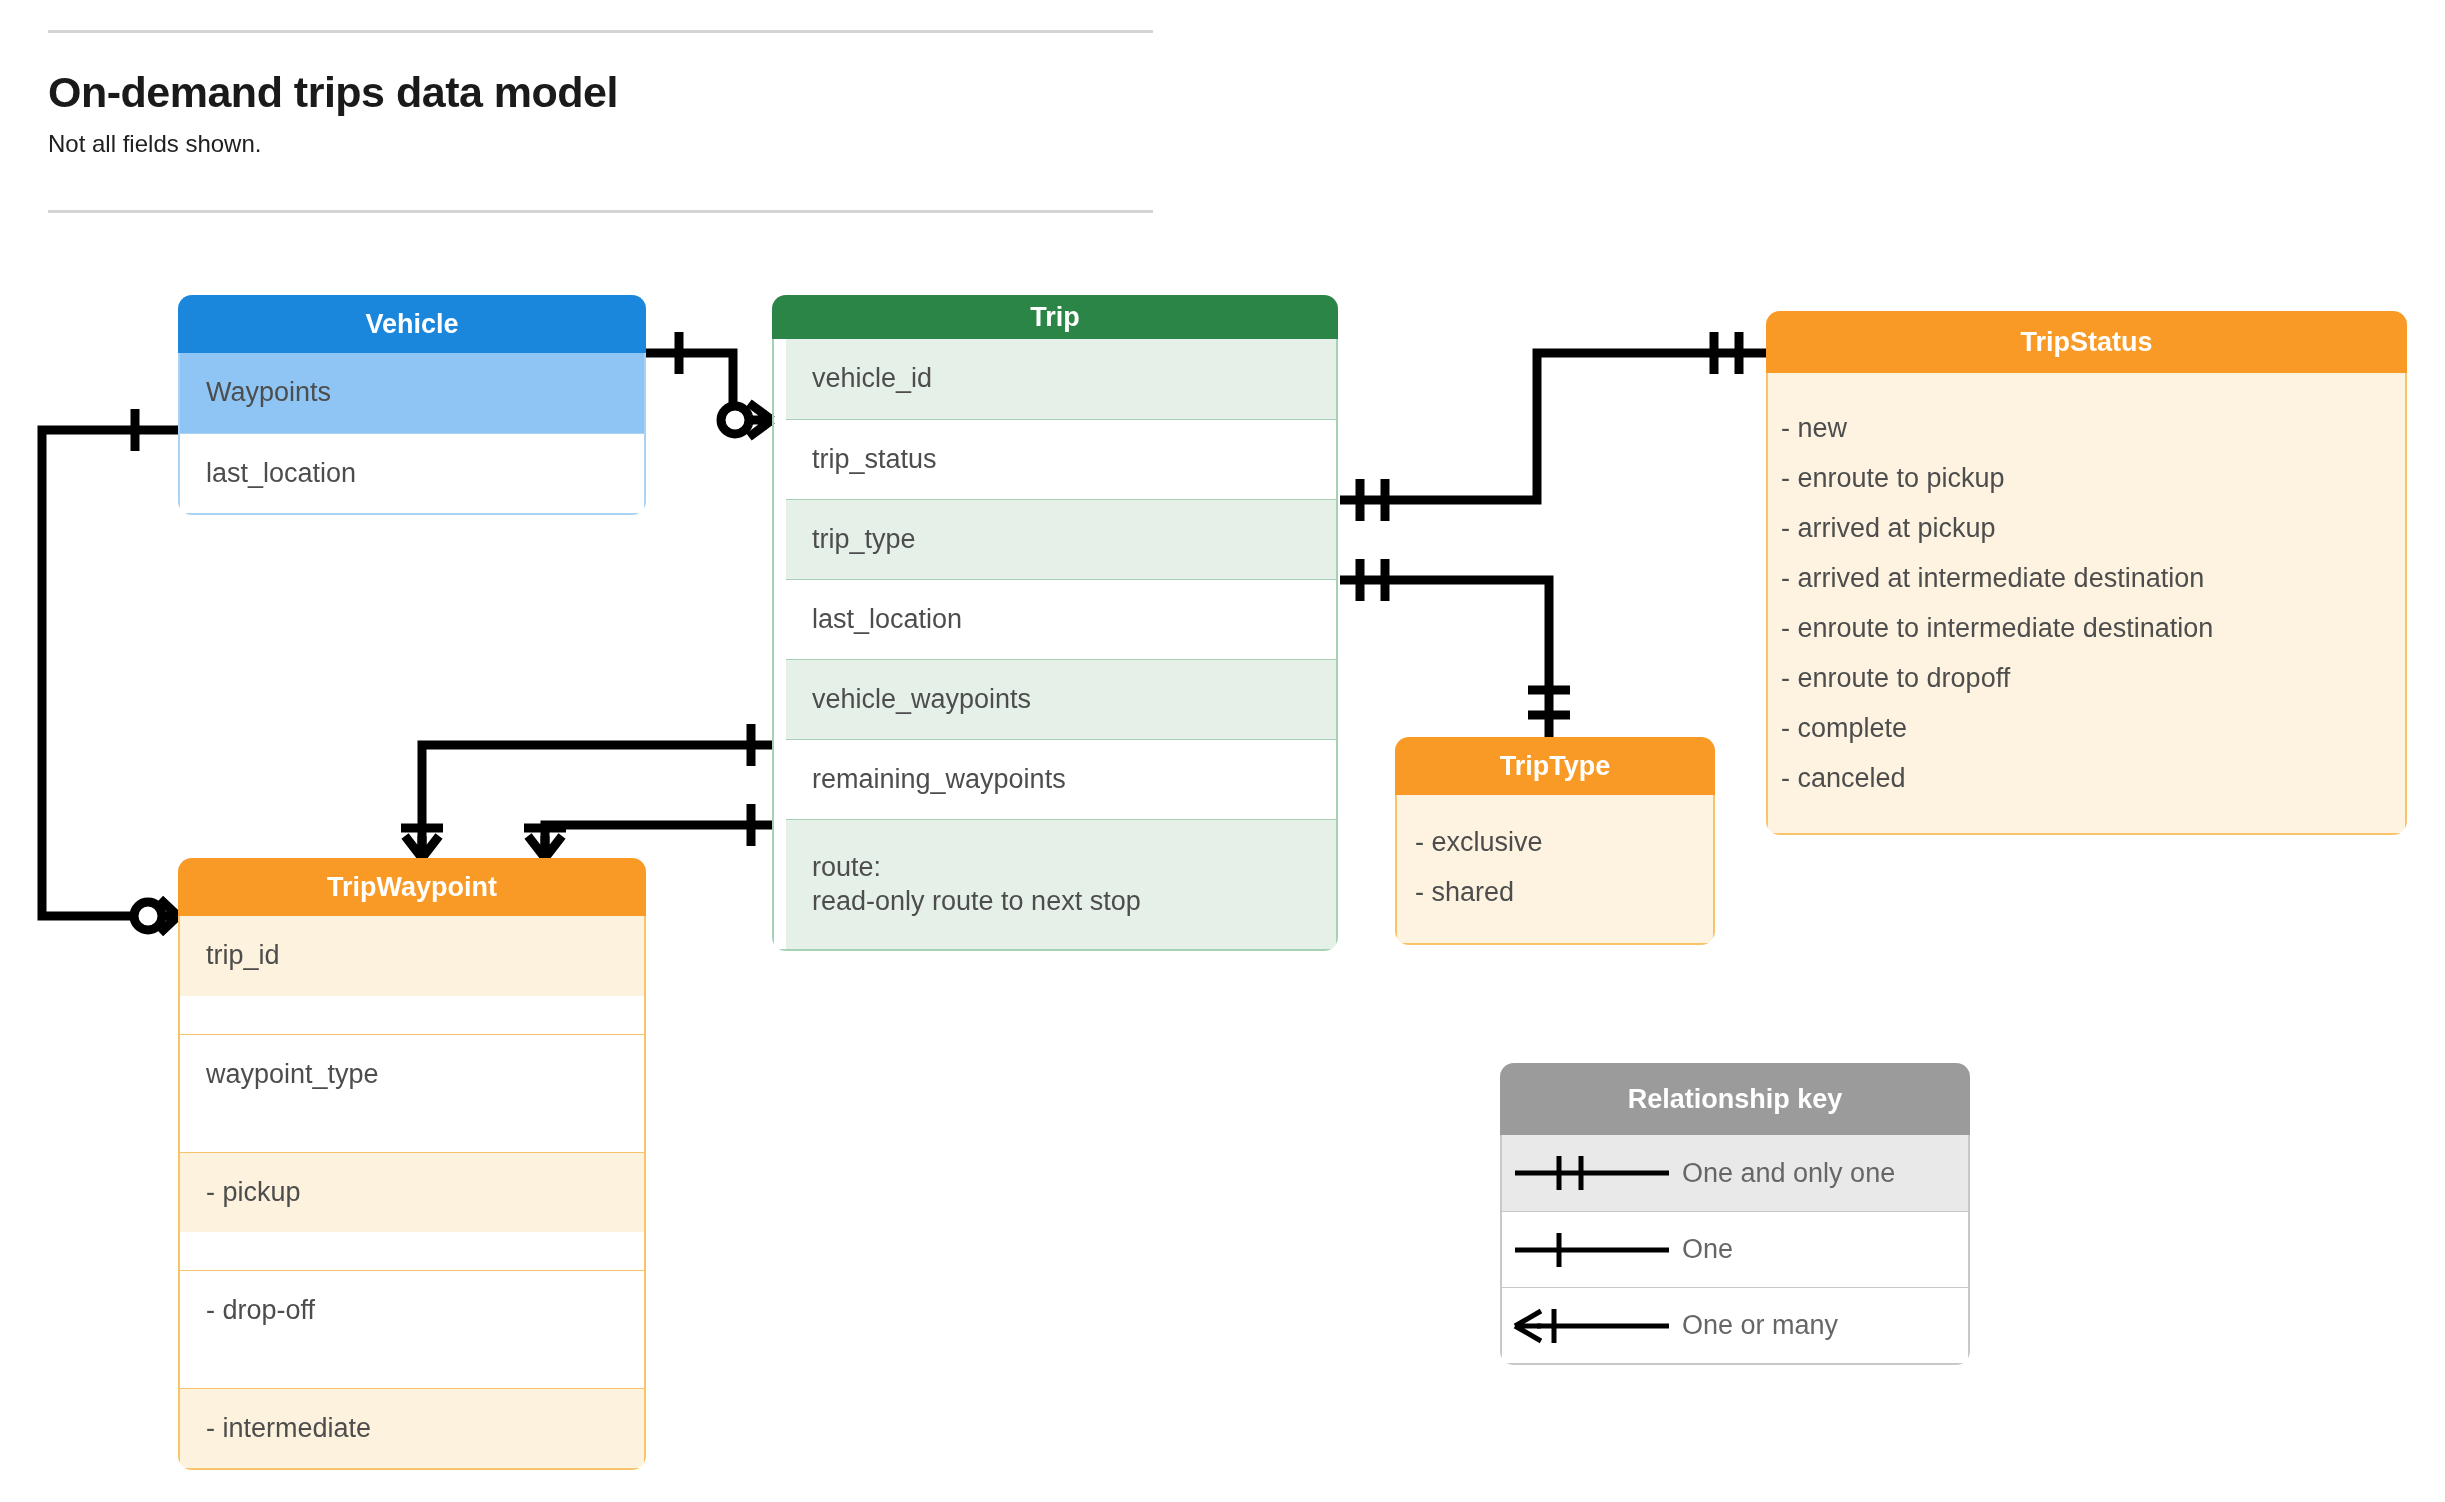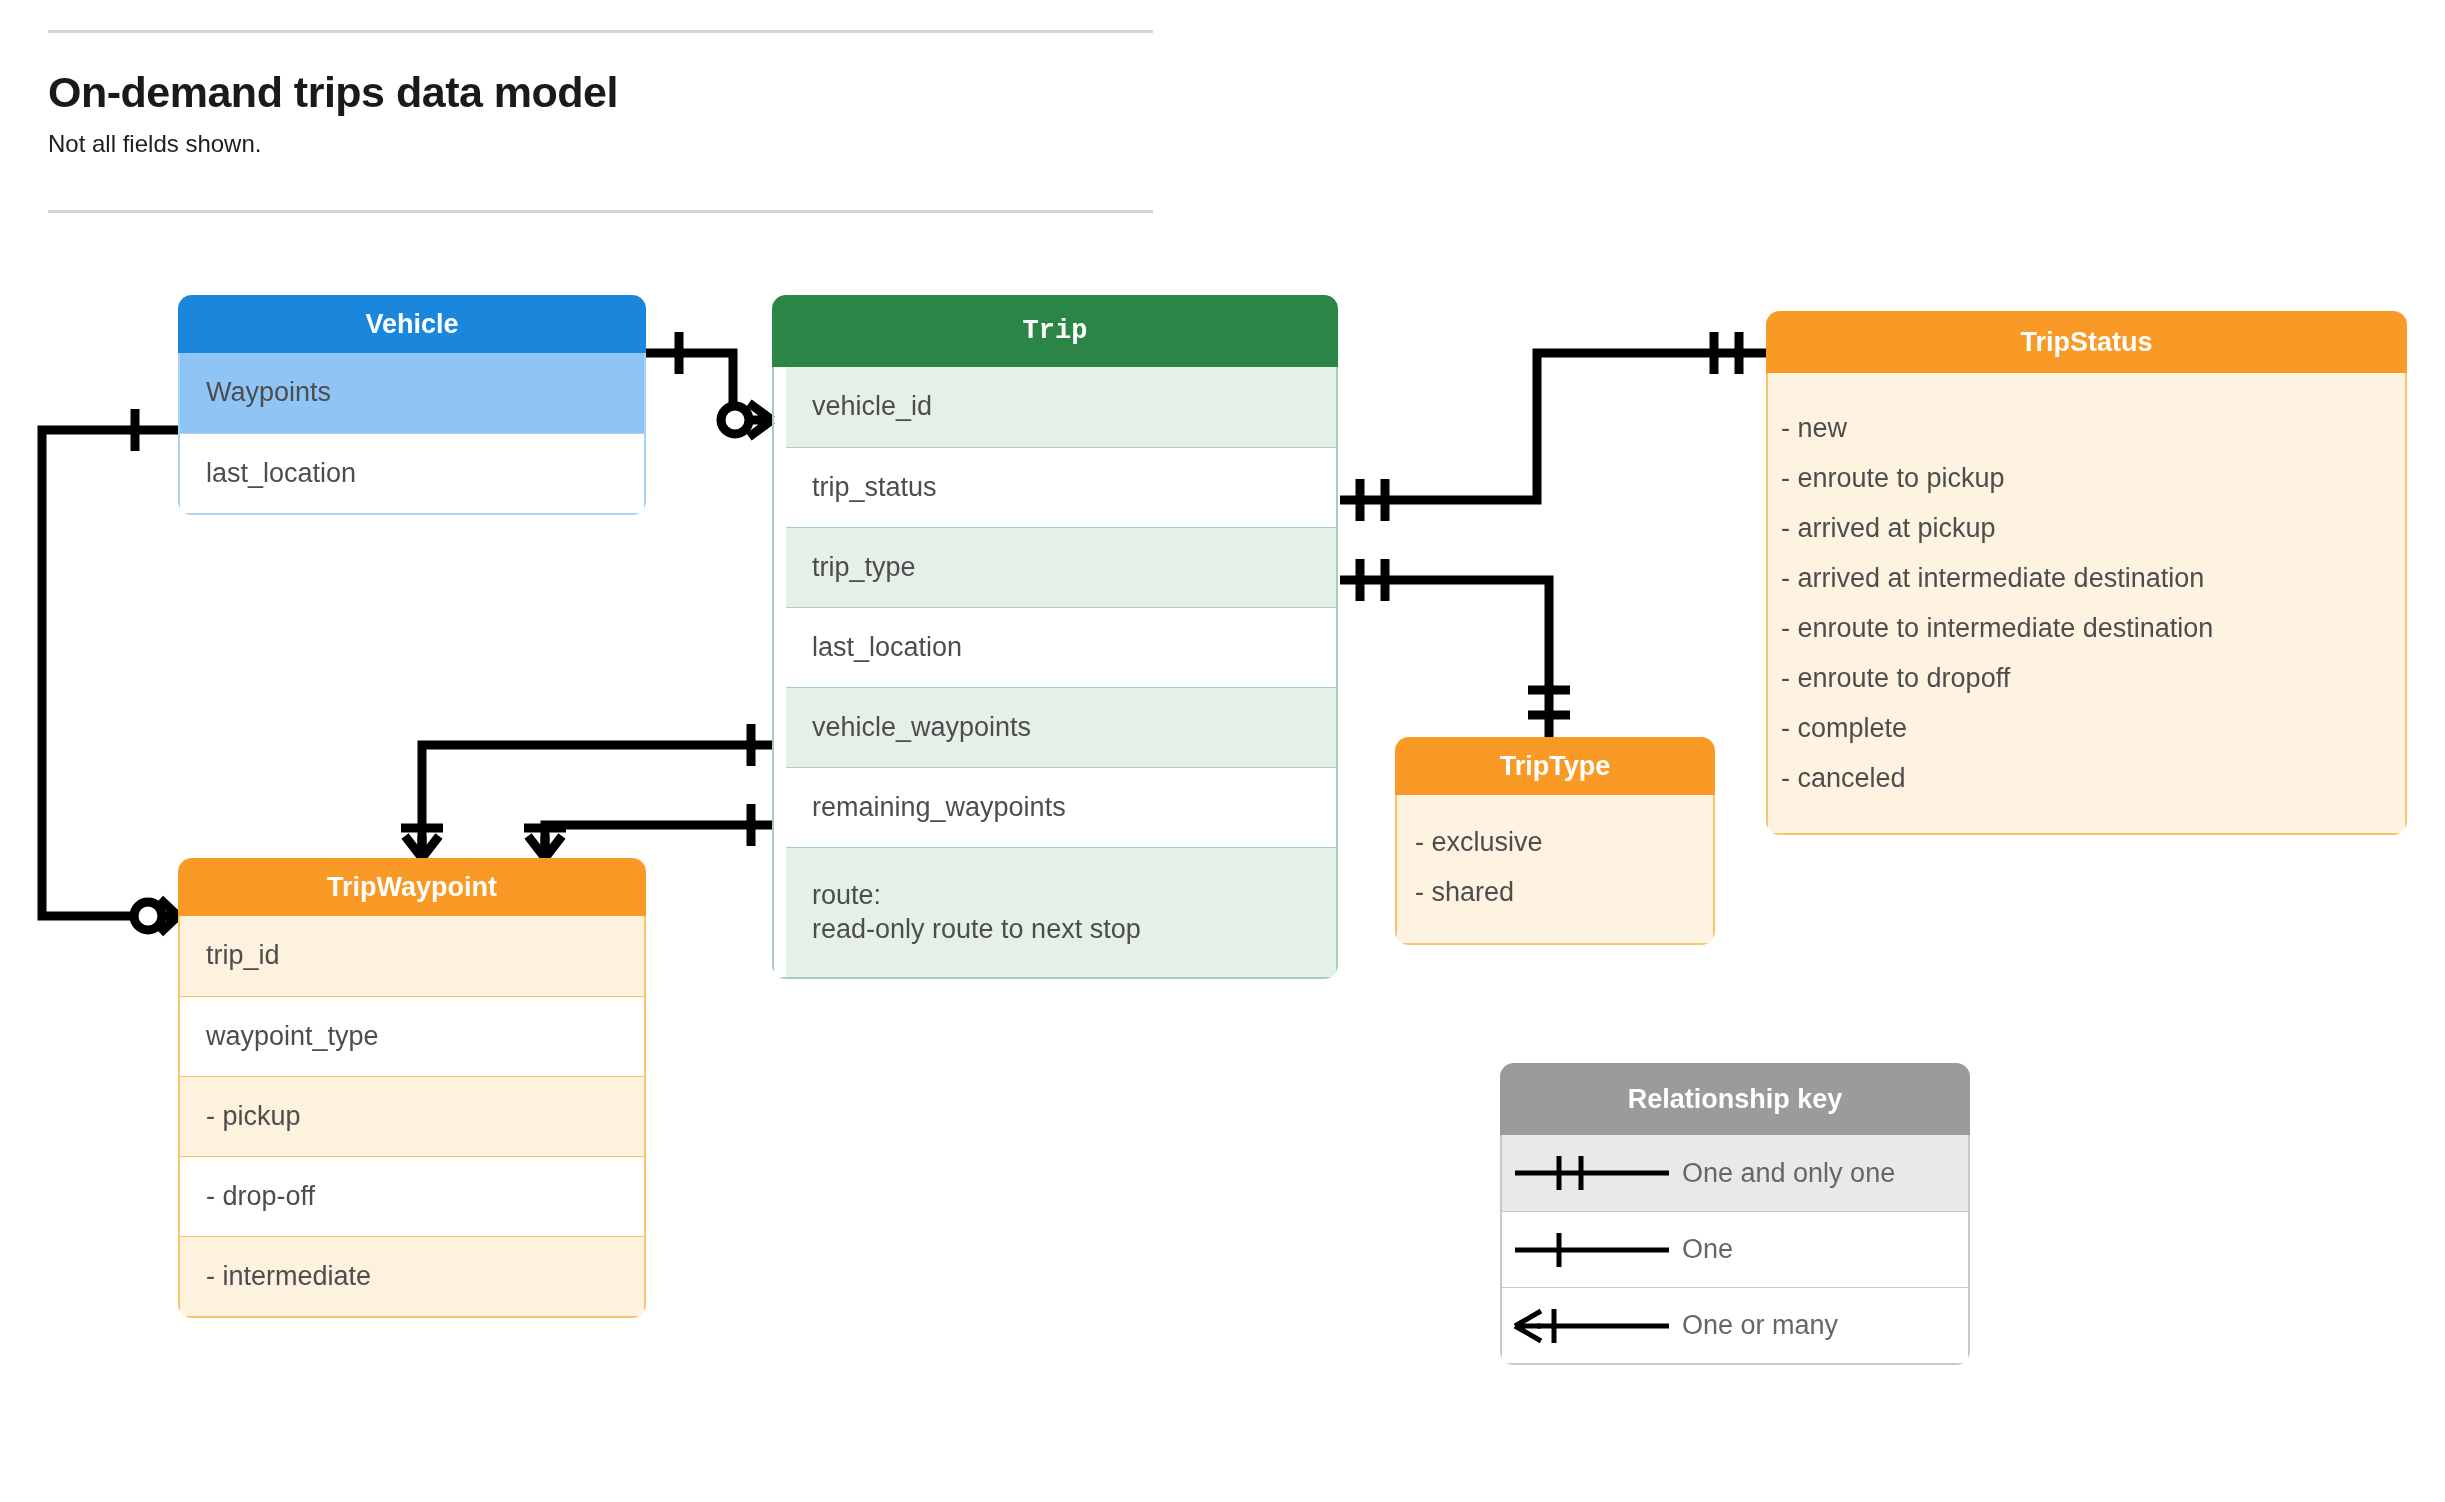--- a/index.html
+++ b/index.html
@@ -69,37 +69,37 @@
   
   #ent-vehicle { left: 178px; top: 295px; width: 468px; }
   #ent-vehicle .entity-header { background: #1a87dd; height: 58px; }
   #ent-vehicle .entity-body { border: 2px solid #a8d3f5; border-top: none; border-radius: 0 0 4px 4px; }
   #ent-vehicle .row { height: 80px; }
   #ent-vehicle .row.alt { background: #8ec5f4; }
   #ent-vehicle .row.plain { background: #ffffff; border-top: 1px solid #a8d3f5; }
 
   
   #ent-trip { left: 772px; top: 295px; width: 566px; }
-  #ent-trip .entity-header { background: #2b8546; height: 72px; font-family: Liberation Mono, monospace; }
+  #ent-trip .entity-header { background: #2b8546; height: 44px; }
   #ent-trip .entity-body { border: 2px solid #a5d2b4; border-top: none; padding-left: 12px; }
   #ent-trip .row { height: 80px; border-top: 1px solid #a5d2b4; }
   #ent-trip .row:first-child { border-top: none; }
   #ent-trip .row.alt { background: #e5f1e8; }
   #ent-trip .row.plain { background: #ffffff; }
   #ent-trip .row.tall {
     height: 130px;
     flex-direction: column;
     align-items: flex-start;
     justify-content: center;
   }
 
   
   #ent-tripwaypoint { left: 178px; top: 858px; width: 468px; }
   #ent-tripwaypoint .entity-header { background: #f89a25; height: 58px; }
-  #ent-tripwaypoint .entity-body { border: 2px solid #f8c46a; border-top: none; }
+  #ent-tripwaypoint .entity-body { border: 2px solid #f8c46a; border-top: none; gap: 38px; }
   #ent-tripwaypoint .row { height: 80px; border-top: 1px solid #f8c46a; }
   #ent-tripwaypoint .row:first-child { border-top: none; }
   #ent-tripwaypoint .row.alt { background: #fdf2dd; }
   #ent-tripwaypoint .row.plain { background: #ffffff; }
   #ent-tripwaypoint .row.indent { }
 
   
   #ent-tripstatus { left: 1766px; top: 311px; width: 641px; }
   #ent-tripstatus .entity-header { background: #f89a25; height: 62px; }
   #ent-tripstatus .enum-body {

